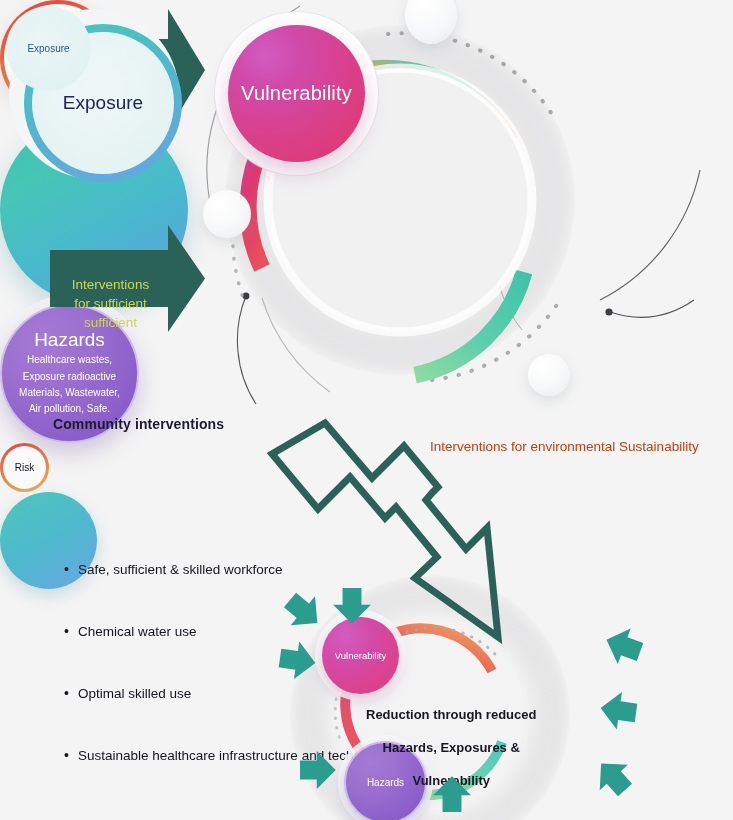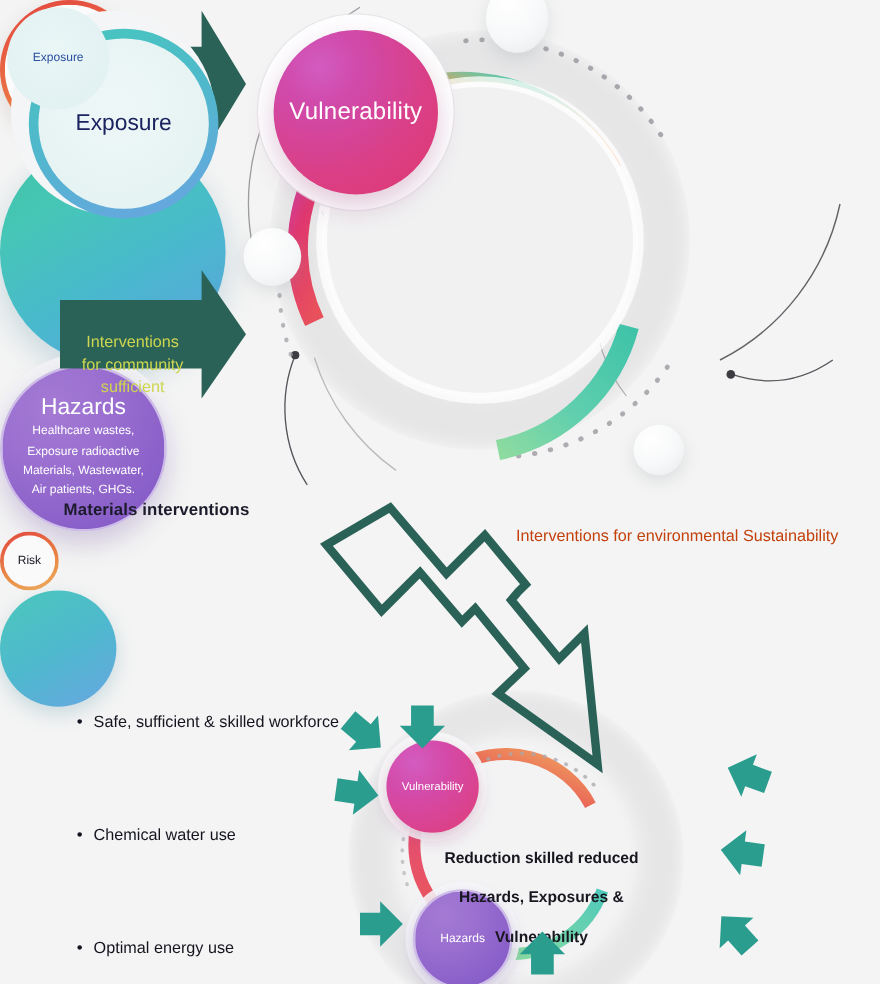--- a/index.html
+++ b/index.html
@@ -19,21 +19,21 @@
     display:flex;flex-direction:column;align-items:center;justify-content:flex-end;
     color:#cdd64f;font-size:13.5px;line-height:1.42;text-align:center;
     padding-right:34px;box-sizing:border-box;
   }
   
   #community-title{
     left:53px;top:416px;font-size:14px;font-weight:bold;color:#1b1b2b;
     letter-spacing:.1px;
   }
   #bullets{left:62px;top:478px;width:400px;color:#15151f;font-size:13.5px;line-height:20.6px;}
-  #bullets li{list-style:none;position:relative;padding-left:16px;margin-top:32px;}
+  #bullets li{list-style:none;position:relative;padding-left:16px;}
   #bullets li:before{content:"•";position:absolute;left:2px;top:-1px;font-size:14px;}
   #bullets ul{margin:0;padding:0;}
   #env-sus{left:430px;top:439px;font-size:13.5px;color:#c2410c;}
   #reduction{
     left:344px;top:690px;width:200px;text-align:center;
     font-size:13px;font-weight:bold;color:#17171f;line-height:16.5px;
   }
   
   .bigcirc{position:absolute;border-radius:50%;}
   #vuln-circle{
@@ -248,21 +248,21 @@
       <span>and community</span>
     </div>
   </div>
 
   <div class="greenArrow" style="left:50px;top:225px;width:155px;height:107px;">
     <svg width="155" height="107" viewBox="0 0 155 107">
       <path d="M0 25 H118 V0 L155 53.5 L118 107 V82 H0 Z" fill="#2b6257"></path>
     </svg>
     <div class="txt">
       <span>Interventions</span>
-      <span>for  community</span>
+      <span>for  sufficient</span>
       <span>sufficient</span>
     </div>
   </div>
 
   <div class="bigcirc" id="vuln-circle">
     <span id="vuln-label">Vulnerability</span>
   </div>
 
   <div id="risk-circle">
     <span id="risk-label">Risk</span>
@@ -277,31 +277,31 @@
       </div>
     </div>
   </div>
 
   <div id="haz-circle">
     <span id="haz-title">Hazards</span>
     <span id="haz-body">
       <span>Healthcare wastes,</span><br>
       <span>Exposure radioactive</span><br>
       <span>Materials, Wastewater,</span><br>
-      <span>Air patients, GHGs.</span>
+      <span>Air pollution, Safe.</span>
     </span>
   </div>
 
-  <div class="lbl" id="community-title">Materials interventions</div>
+  <div class="lbl" id="community-title">Community interventions</div>
 
   <div class="lbl" id="bullets">
     <ul>
       <li>Safe, sufficient &amp; skilled workforce</li>
       <li>Chemical water use</li>
-      <li>Optimal energy use</li>
+      <li>Optimal skilled use</li>
       <li>Sustainable healthcare infrastructure and technologies</li>
     </ul>
   </div>
 
   <div class="lbl" id="env-sus">Interventions for environmental Sustainability</div>
 
   <div class="mini" id="m-vuln">
     <span>Vulnerability</span>
   </div>
   <div id="m-risk">
@@ -310,21 +310,21 @@
   <div id="m-expo">
     <div id="m-expo-in">
       <span>Exposure</span>
     </div>
   </div>
   <div class="mini" id="m-haz">
     <span>Hazards</span>
   </div>
 
   <div class="lbl" id="reduction">
-    <span>Reduction skilled reduced</span><br>
+    <span>Reduction through reduced</span><br>
     <span>Hazards, Exposures &amp;</span><br>
     <span>Vulnerability</span>
   </div>
 
   <svg width="733" height="820">
     <g fill="#2a9d8f">
 
       <g transform="translate(352,588) rotate(90) scale(1.05)">
         <path d="M0 -9 L16 -9 L16 -18 L34 0 L16 18 L16 9 L0 9 Z"></path>
       </g>

